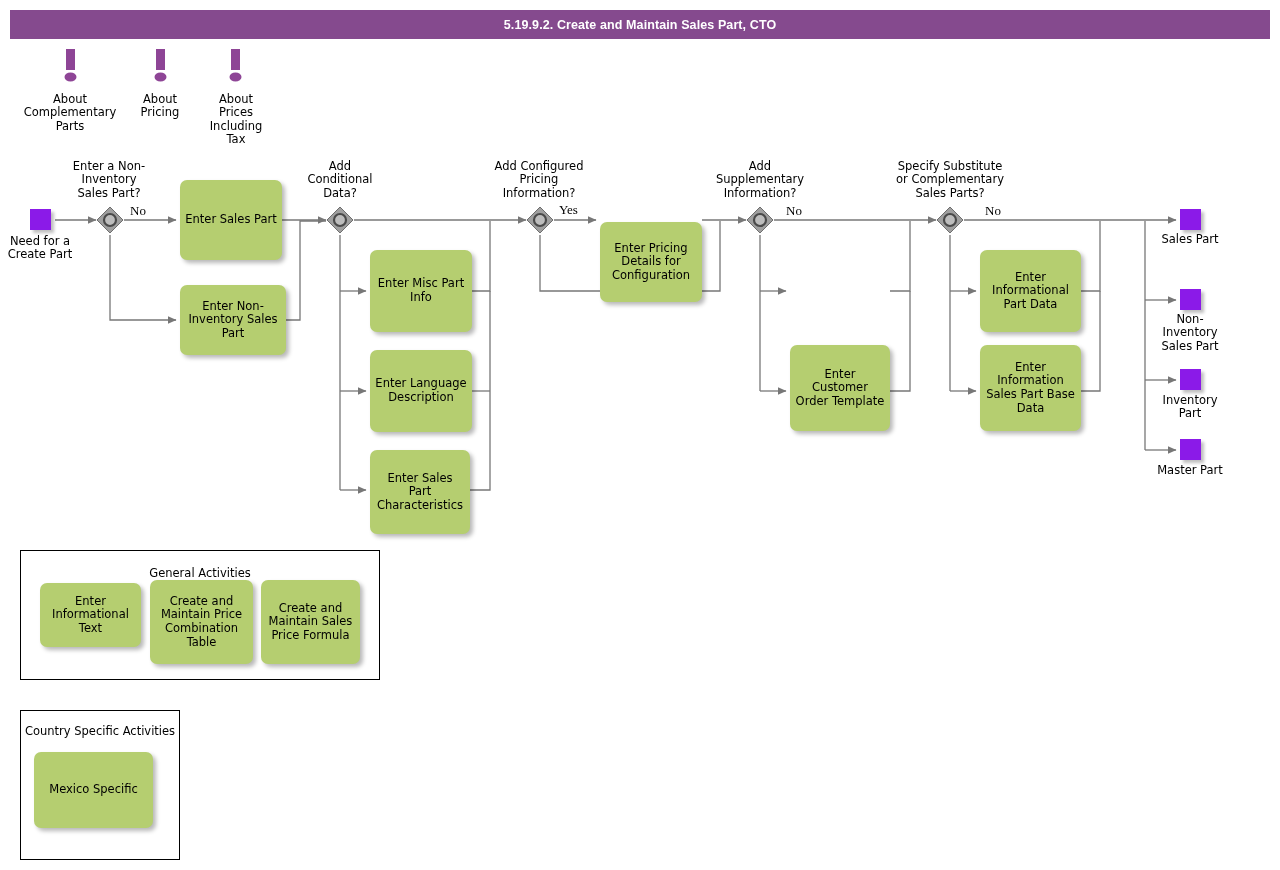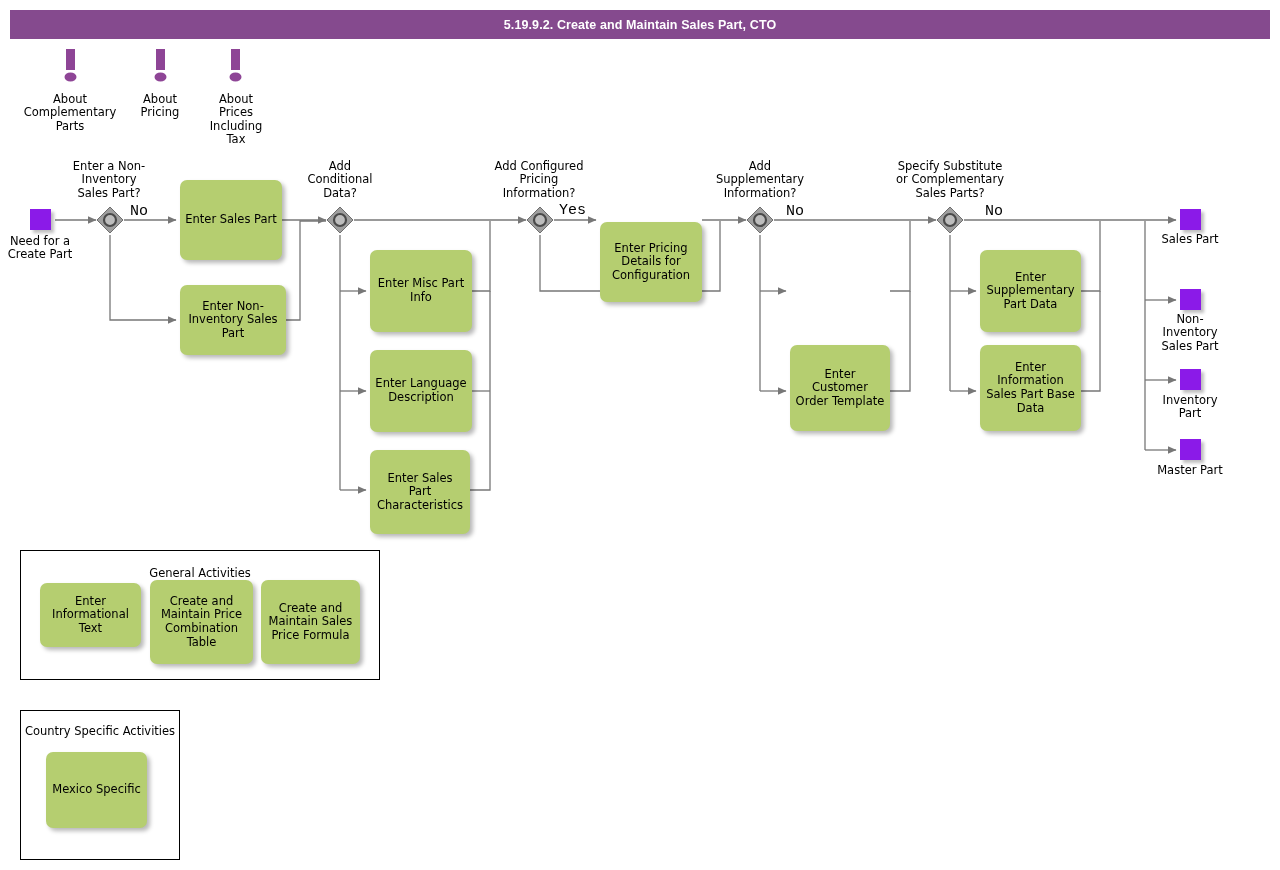--- a/index.html
+++ b/index.html
@@ -76,23 +76,23 @@
     position: absolute;
     font-size: 11.5px;
     line-height: 1.16;
     color: #000000;
     text-align: center;
     white-space: pre-line;
     font-family: "DejaVu Sans", sans-serif;
   }
   .flowlbl {
     position: absolute;
-    font-size: 15px;
+    font-size: 13px;
     color: #000000;
-    font-family: Liberation Mono, monospace;
+    font-family: Liberation Serif, serif;
   }
   
   .infomark {
     position: absolute;
     width: 22px; height: 40px;
   }
   
   .panel {
     position: absolute;
     border: 1.4px solid #000000;
@@ -280,21 +280,21 @@
 
   <div class="task" style="left:600px; top:180px; width:102px; height:80px;margin-top:42px;">Enter Pricing
 Details for
 Configuration</div>
 
 
   <div class="task" style="left:790px; top:345px; width:100px; height:86px;">Enter Customer
 Order Template</div>
 
   <div class="task" style="left:980px; top:250px; width:101px; height:82px;">Enter
-Supplementary
+Informational
 Part Data</div>
 
   <div class="task" style="left:980px; top:345px; width:101px; height:86px;">Enter Information
 Sales Part Base
 Data</div>
 
   <div class="event" style="left:1180px; top:209px;"></div>
   <div class="lbl" style="left:1140px; top:233px; width:100px;">Sales Part</div>
 
   <div class="event" style="left:1180px; top:289px;"></div>
@@ -319,15 +319,15 @@
 Maintain Price
 Combination
 Table</div>
   <div class="task" style="left:261px; top:580px; width:99px; height:84px;">Create and
 Maintain Sales
 Price Formula</div>
 
   <div class="panel" style="left:20px; top:710px; width:160px; height:150px;"></div>
   <div class="panel-title" style="left:20px; top:724px; width:160px;">Country Specific Activities</div>
 
-  <div class="task" style="left:46px; top:752px; width:101px; height:76px;">Mexico Specific</div>
+  <div class="task" style="left:34px; top:752px; width:119px; height:76px;">Mexico Specific</div>
 
 </div>
 
 </body></html>

